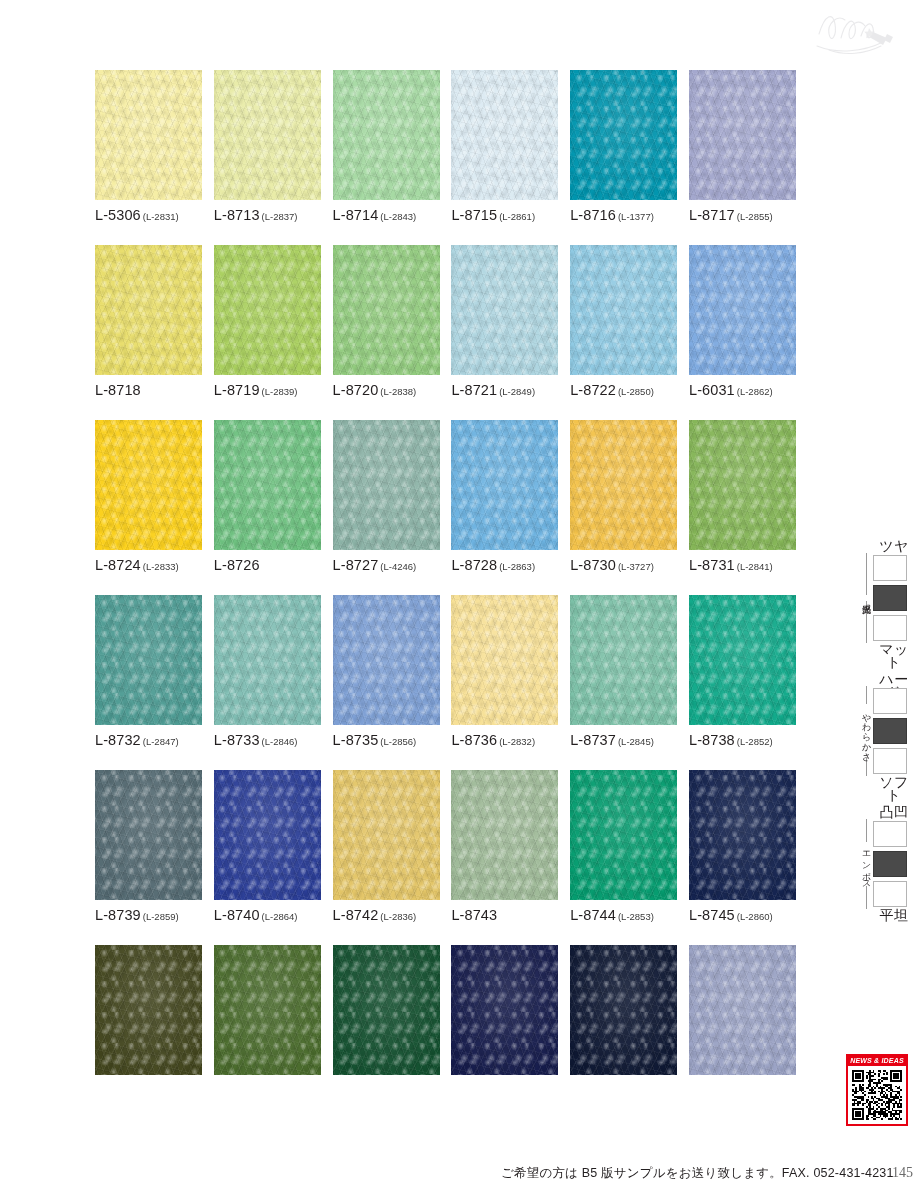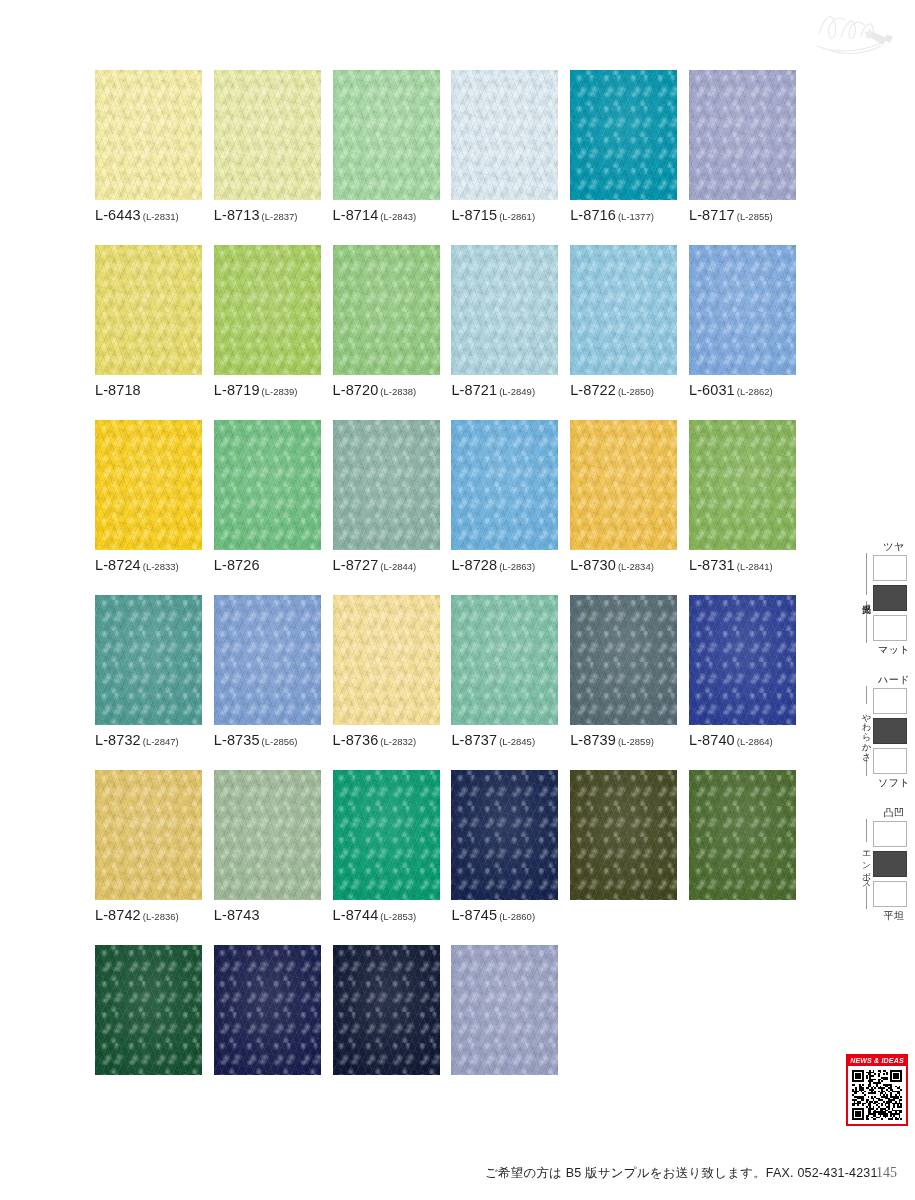--- a/index.html
+++ b/index.html
@@ -73,21 +73,21 @@
     color: #231f20;
     line-height: 1;
   }
   .code { font-size: 14.5px; letter-spacing: .1px; }
   .sub  { font-size: 9.5px; color: #3a3a3a; margin-left: 2px; }
 
   
   #scales { position: absolute; right: 0; top: 540px; width: 56px; }
   .scale { position: relative; width: 56px; margin-bottom: 17px; }
   .scale-top, .scale-bot {
-    font-size: 10px; color: #231f20; text-align: center;
+    font-size: 14px; color: #231f20; text-align: center;
     letter-spacing: .5px; height: 13px; line-height: 13px;
     padding-left: 14px;
   }
   .scale-body { position: relative; display: flex; }
   .scale-axis {
     width: 14px; position: relative;
     display: flex; align-items: center; justify-content: center;
   }
   .axis-line {
     position: absolute; left: 7px; top: 0; bottom: 0;
@@ -116,21 +116,21 @@
     font-style: italic;
   }
   #news-qr {
     border: 2px solid #e60012; border-top: none;
     background: #fff; padding: 4px;
   }
   #news-qr svg { display: block; width: 100%; height: auto; }
 
   
   #footer {
-    position: absolute; left: 0; right: 0; top: 1165px;
+    position: absolute; left: 16px; right: 0; top: 1165px;
     height: 26px;
   }
   #fax {
     position: absolute; left: 485px; top: 0;
     font-size: 12.5px; color: #231f20; letter-spacing: .2px;
     white-space: nowrap;
   }
   #pageno {
     position: absolute; left: 876px; top: 0;
     font-family: "Liberation Serif", "DejaVu Serif", serif;
@@ -153,21 +153,21 @@
     <g fill="#b9b9bf">
       <path d="M62 28 l14 6 -4 7 -12 -7 z"></path>
       <path d="M76 30 l6 3 -3 6 -6 -3 z"></path>
       <path d="M58 24 l2.2 3.4 3.9 .4 -2.9 2.7 .8 3.9 -3.4 -1.9 -3.5 1.8 .9 -3.8 -2.8 -2.8 3.9 -.3 z" opacity=".85"></path>
     </g>
   </svg>
 
   <div id="grid">
       <div class="cell">
         <div class="sw" style="background: rgb(246, 237, 163);"></div>
-        <div class="lbl"><span class="code">L-6443</span><span class="sub">(L-2831)</span></div>
+        <div class="lbl"><span class="code">L-5306</span><span class="sub">(L-2831)</span></div>
       </div>
       <div class="cell">
         <div class="sw" style="background: rgb(232, 235, 166);"></div>
         <div class="lbl"><span class="code">L-8713</span><span class="sub">(L-2837)</span></div>
       </div>
       <div class="cell">
         <div class="sw" style="background: rgb(165, 217, 162);"></div>
         <div class="lbl"><span class="code">L-8714</span><span class="sub">(L-2843)</span></div>
       </div>
       <div class="cell">
@@ -209,49 +209,57 @@
       <div class="cell">
         <div class="sw" style="background: rgb(251, 208, 27);"></div>
         <div class="lbl"><span class="code">L-8724</span><span class="sub">(L-2833)</span></div>
       </div>
       <div class="cell">
         <div class="sw" style="background: rgb(109, 192, 127);"></div>
         <div class="lbl"><span class="code">L-8726</span></div>
       </div>
       <div class="cell">
         <div class="sw" style="background: rgb(140, 179, 167);"></div>
-        <div class="lbl"><span class="code">L-8727</span><span class="sub">(L-2844)</span></div>
+        <div class="lbl"><span class="code">L-8727</span><span class="sub">(L-4246)</span></div>
       </div>
       <div class="cell">
         <div class="sw" style="background: rgb(108, 178, 224);"></div>
         <div class="lbl"><span class="code">L-8728</span><span class="sub">(L-2863)</span></div>
       </div>
       <div class="cell">
         <div class="sw" style="background: rgb(243, 194, 74);"></div>
-        <div class="lbl"><span class="code">L-8730</span><span class="sub">(L-2834)</span></div>
+        <div class="lbl"><span class="code">L-8730</span><span class="sub">(L-3727)</span></div>
       </div>
       <div class="cell">
         <div class="sw" style="background: rgb(133, 181, 87);"></div>
         <div class="lbl"><span class="code">L-8731</span><span class="sub">(L-2841)</span></div>
       </div>
       <div class="cell">
         <div class="sw" style="background: rgb(77, 155, 147);"></div>
         <div class="lbl"><span class="code">L-8732</span><span class="sub">(L-2847)</span></div>
       </div>
       <div class="cell">
+        <div class="sw" style="background: rgb(127, 189, 179);"></div>
+        <div class="lbl"><span class="code">L-8733</span><span class="sub">(L-2846)</span></div>
+      </div>
+      <div class="cell">
         <div class="sw" style="background: rgb(125, 159, 212);"></div>
         <div class="lbl"><span class="code">L-8735</span><span class="sub">(L-2856)</span></div>
       </div>
       <div class="cell">
         <div class="sw" style="background: rgb(247, 224, 150);"></div>
         <div class="lbl"><span class="code">L-8736</span><span class="sub">(L-2832)</span></div>
       </div>
       <div class="cell">
         <div class="sw" style="background: rgb(124, 192, 167);"></div>
         <div class="lbl"><span class="code">L-8737</span><span class="sub">(L-2845)</span></div>
+      </div>
+      <div class="cell">
+        <div class="sw" style="background: rgb(17, 169, 138);"></div>
+        <div class="lbl"><span class="code">L-8738</span><span class="sub">(L-2852)</span></div>
       </div>
       <div class="cell">
         <div class="sw" style="background: rgb(84, 106, 114);"></div>
         <div class="lbl"><span class="code">L-8739</span><span class="sub">(L-2859)</span></div>
       </div>
       <div class="cell">
         <div class="sw" style="background: rgb(42, 61, 150);"></div>
         <div class="lbl"><span class="code">L-8740</span><span class="sub">(L-2864)</span></div>
       </div>
       <div class="cell">

